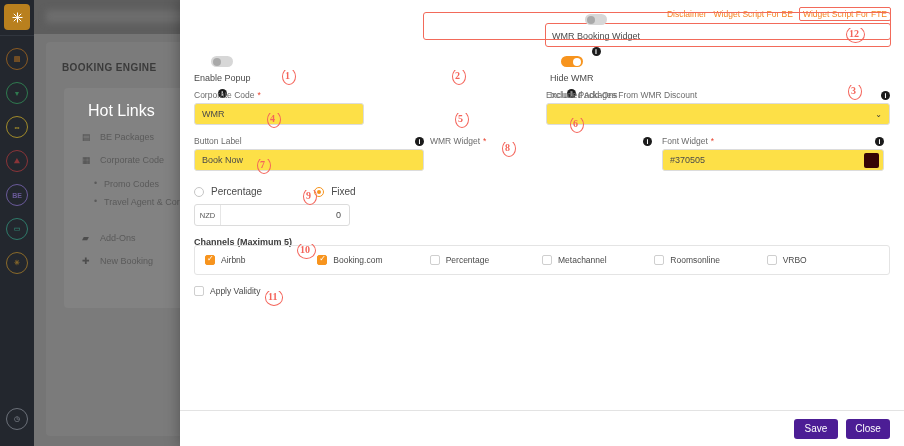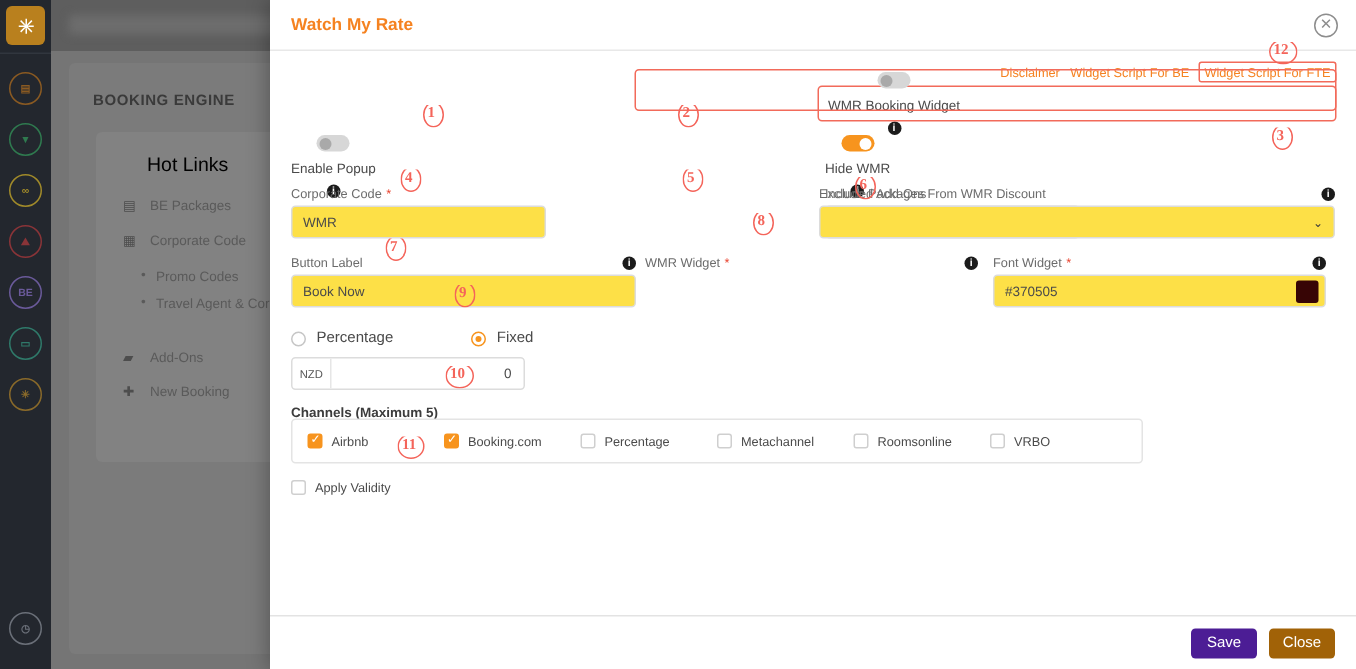--- a/index.html
+++ b/index.html
@@ -60,22 +60,22 @@
   }
   .bg-section-title {
     position: absolute; left: 16px; top: 20px;
     font-size: 10px; font-weight: bold; letter-spacing: .4px; color: #3a3a3a;
   }
   .hotlinks-box {
     position: absolute; left: 18px; top: 46px; width: 360px; height: 220px;
     background: #828282; border-radius: 4px;
   }
   .hotlinks-title {
-    position: absolute; left: 34px; top: 14px;
-    font-size: 13px; color: #000000;
+    position: absolute; left: 24px; top: 14px;
+    font-size: 16px; color: #ffffff;
   }
   .hl-item {
     position: absolute; left: 18px;
     font-size: 9px; color: #5a5a5a;
     display: flex; align-items: flex-start; gap: 8px; width: 200px;
   }
   .hl-ico { width: 10px; color: #4d4d4d; font-size: 9px; flex: none; }
   .hl-sub {
     position: absolute; left: 40px;
     font-size: 9px; color: #5a5a5a; width: 180px; line-height: 1.35;
@@ -111,21 +111,21 @@
     height: 36px; flex: none; border-top: 1px solid #e3e3e3;
     display: flex; align-items: center; justify-content: flex-end;
     gap: 8px; padding-right: 14px;
   }
   .btn {
     min-width: 44px; height: 20px; border: 0; border-radius: 3px;
     color: #fff; font-size: 10px; cursor: pointer;
     font-family: "Liberation Sans", sans-serif;
   }
   .btn-save { background: #4c1d95; }
-  .btn-close { background: #a16207; }
+  .btn-close { background: #4c1d95; }
 
   
   .script-links {
     position: absolute; right: 14px; top: 8px;
     display: flex; align-items: center; gap: 7px;
     font-size: 8.5px; color: #f58220;
   }
   .script-links span { cursor: pointer; white-space: nowrap; }
   .hl-red {
     outline: 1.4px solid #f26a5a; padding: 1px 3px; border-radius: 1px;
@@ -219,21 +219,21 @@
     font-size: 7.5px; color: #565656; border-right: 1px solid #e6e6e6;
   }
   .amount .val {
     flex: 1; display: flex; align-items: center; justify-content: flex-end;
     padding-right: 8px; font-size: 9px; color: #4a4a4a;
   }
 
   
   .channels-title { font-size: 9px; font-weight: bold; color: #3c3c3c; }
   .channels-box {
-    width: 568px; height: 30px; border: 1px solid #e4e4e4; border-radius: 3px;
+    width: 696px; height: 30px; border: 1px solid #e4e4e4; border-radius: 3px;
     display: flex; align-items: center; padding: 0 10px;
   }
   .chk-item {
     display: flex; align-items: center; gap: 6px;
     font-size: 8.5px; color: #4a4a4a; width: 114px;
   }
   .chk {
     width: 10px; height: 10px; border-radius: 2px;
     border: 1px solid #cfcfcf; background: #fff; flex: none;
     cursor: pointer; position: relative;
@@ -343,24 +343,20 @@
             <span class="hl-ico">✚</span>
             <span>New Booking</span>
           </div>
         </div>
       </div>
     </div>
   </div>
 
   <div class="modal">
 
-    <div class="modal-head">
-      <div class="modal-title">Watch My Rate</div>
-      <div class="close-btn">✕</div>
-    </div>
 
     <div class="modal-body">
 
       <div class="script-links">
         <span>Disclaimer</span>
         <span>Widget Script For BE</span>
         <span class="hl-red">Widget Script For FTE</span>
       </div>
 
       <div class="toggle-row col-left" style="top:56px">

